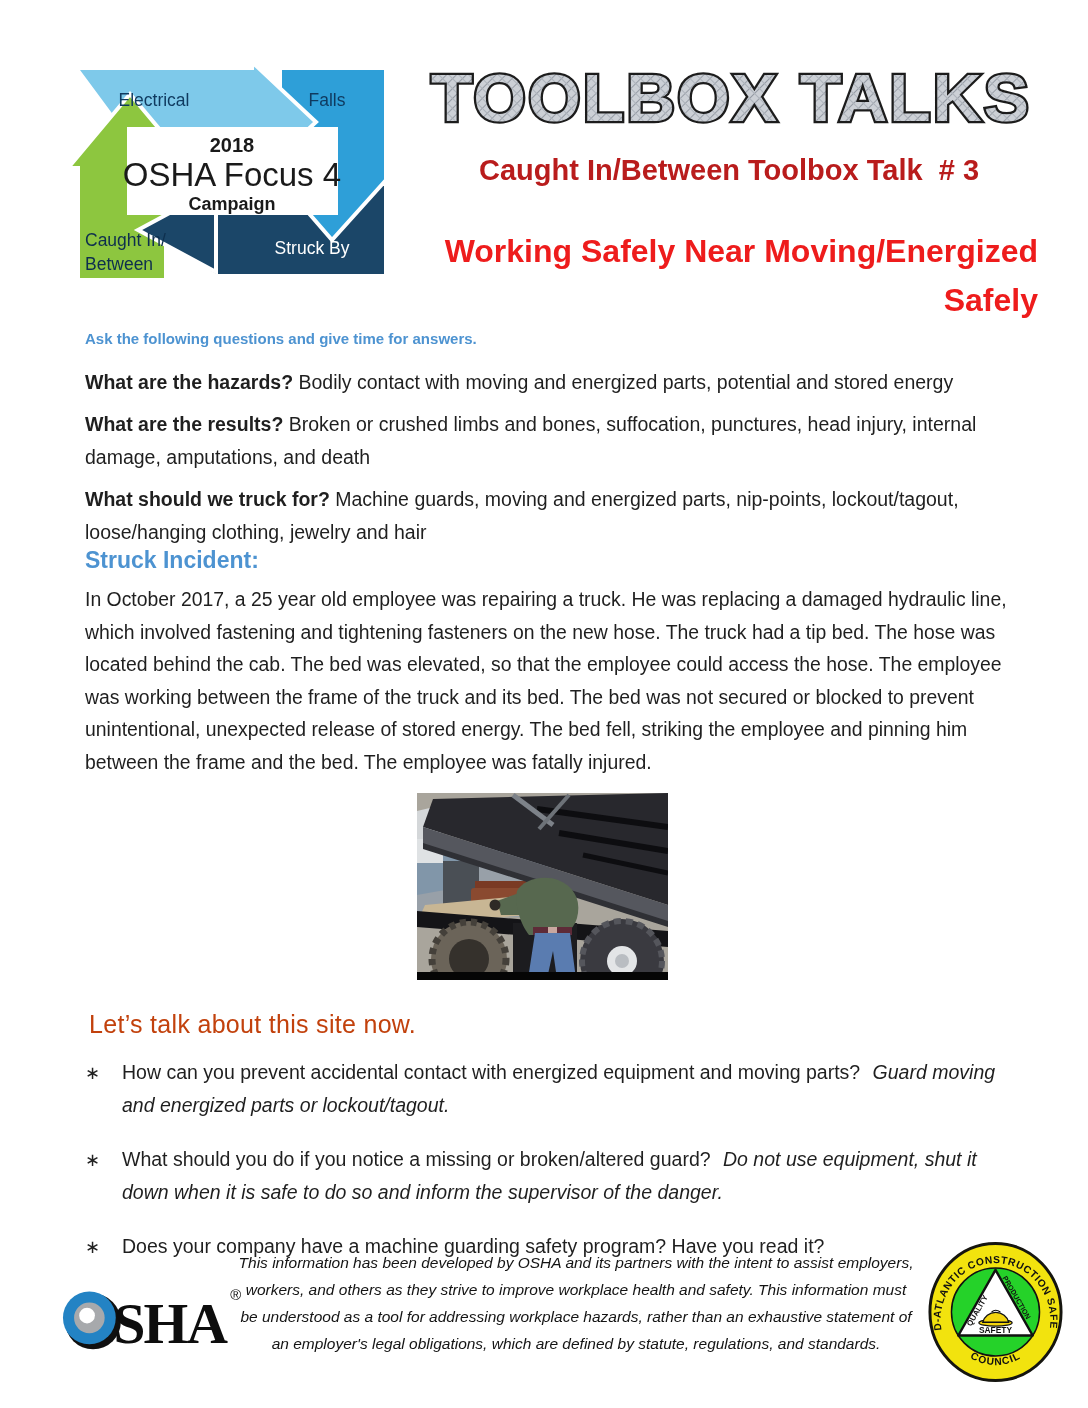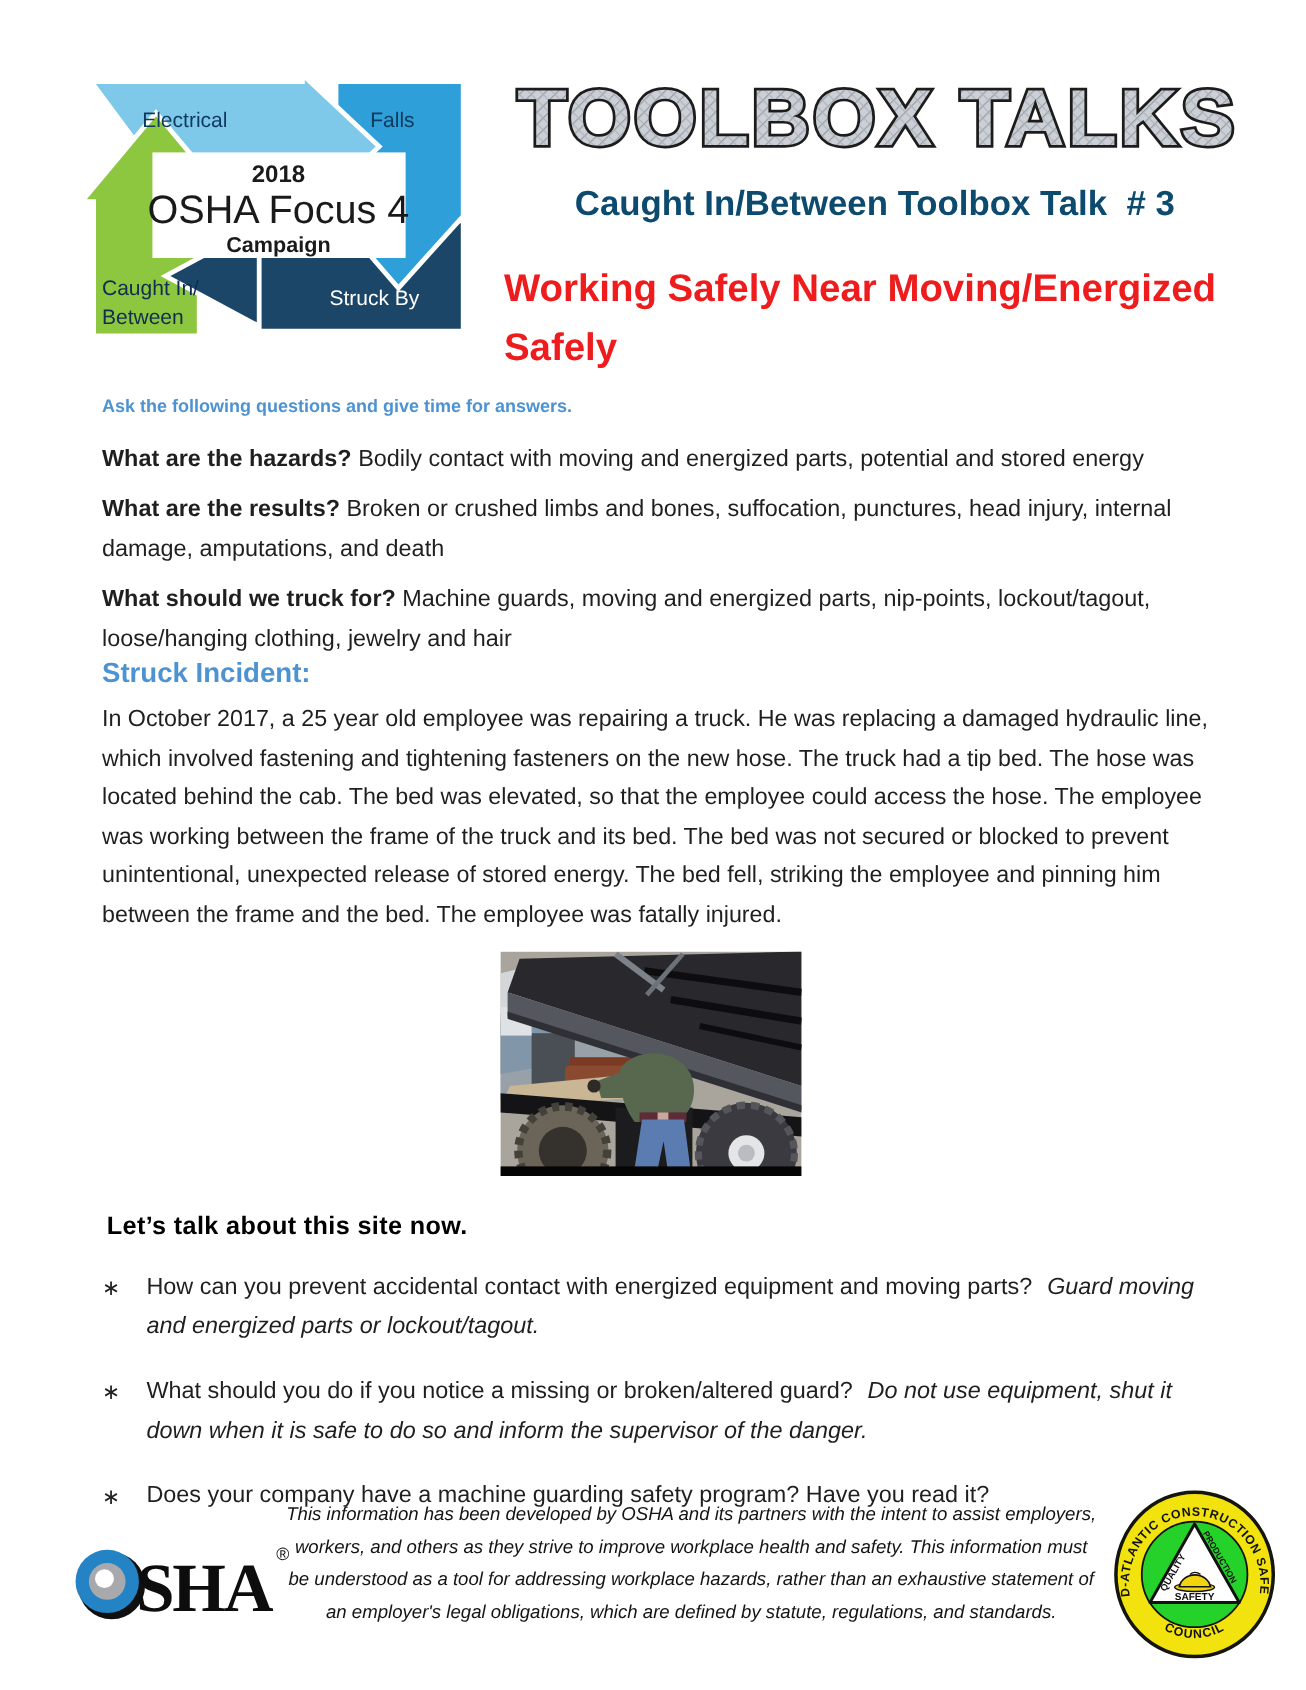--- a/index.html
+++ b/index.html
@@ -3,41 +3,41 @@
 <meta charset="utf-8">
 <style>
   html,body{margin:0;padding:0;background:#ffffff;}
   .page{position:relative;width:1088px;height:1408px;background:#fff;overflow:hidden;
         font-family:"Liberation Sans",sans-serif;color:#1f1f1f;}
 
   
   .focus4-logo{position:absolute;left:68px;top:62px;width:325px;height:224px;}
   .masthead{position:absolute;left:425px;top:56px;width:612px;height:84px;}
   .red-subtitle{position:absolute;left:420px;top:154px;width:618px;text-align:center;
-    font-weight:bold;font-size:29px;color:#0c4a6e;white-space:pre-wrap;}
-  .red-title{position:absolute;left:420px;top:216px;width:618px;text-align:left;
+    font-weight:bold;font-size:29px;color:#b91c1c;white-space:pre-wrap;}
+  .red-title{position:absolute;left:420px;top:227px;width:618px;text-align:right;
     font-weight:bold;font-size:32px;line-height:49px;color:#ee1c1c;}
 
   
   .ask-heading{position:absolute;left:85px;top:330px;width:925px;
     font-size:15px;font-weight:bold;color:#4d93d1;}
   .qa-block{position:absolute;left:85px;top:366px;width:925px;}
   .qa-block p{margin:0 0 9px 0;font-size:19.5px;line-height:33px;}
   .qa-lead{font-weight:bold;}
   .incident-heading{position:absolute;left:85px;top:547px;width:925px;
     font-size:23px;font-weight:bold;color:#4d93d1;}
   .incident-body{position:absolute;left:85px;top:583px;width:932px;
     font-size:19.4px;line-height:32.5px;}
 
   
   .photo{position:absolute;left:417px;top:793px;width:251px;height:187px;}
 
   
   .talk-heading{position:absolute;left:89px;top:1010px;width:900px;
-    font-size:21px;font-weight:bold;letter-spacing:.3px;color:#000000;}
+    font-size:25px;font-weight:normal;letter-spacing:.3px;color:#c2410c;}
   .bullets{position:absolute;left:85px;top:1056px;width:932px;}
   .bullet{display:flex;margin-bottom:21px;font-size:19.5px;line-height:33px;}
   .bullet-marker{width:37px;flex:none;font-size:18px;padding-top:1px;color:#222;}
   .bullet-text{flex:1;}
   .bullet-answer{font-style:italic;margin-left:7px;}
 
   
   .osha-logo{position:absolute;left:56px;top:1278px;width:190px;height:82px;}
   .disclaimer{position:absolute;left:238px;top:1249px;width:676px;text-align:center;
     font-style:italic;font-size:15.5px;line-height:27px;color:#141414;}

